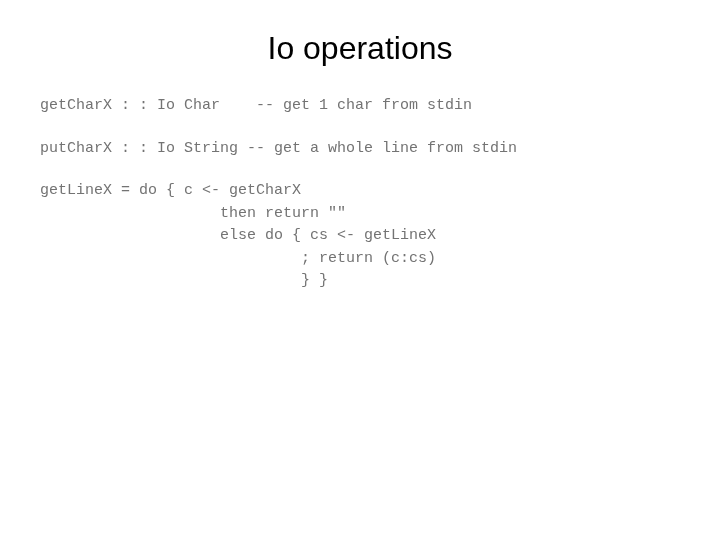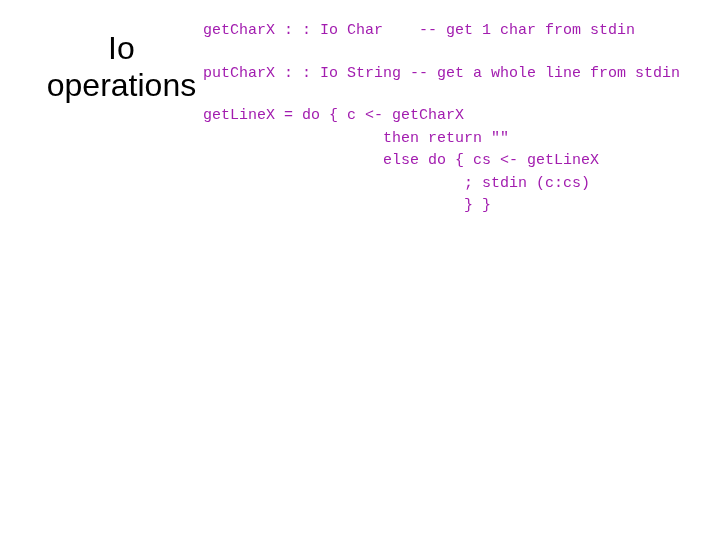--- a/index.html
+++ b/index.html
@@ -14,37 +14,37 @@
       background-color: #ffffff;
       font-family: 'Courier New', Courier, monospace;
       overflow: hidden;
     }
 
     .page-container {
       width: 720px;
       height: 540px;
       padding: 20px 40px;
       display: flex;
-      flex-direction: row;
+      flex-direction: column;
     }
 
     .page-title {
       text-align: center;
       font-family: Arial, Helvetica, sans-serif;
       font-size: 32px;
       font-weight: normal;
       color: #000000;
       margin-bottom: 28px;
       margin-top: 10px;
     }
 
     .code-block {
       font-family: 'Courier New', Courier, monospace;
       font-size: 15px;
-      color: #a21caf;
+      color: #737373;
       line-height: 1.5;
     }
 
     .code-section {
       margin-bottom: 20px;
     }
 
     .code-line {
       white-space: pre;
       display: block;
@@ -66,18 +66,18 @@
     </div>
 
     <div class="code-section">
       <span class="code-line">putCharX : : Io String -- get a whole line from stdin</span>
     </div>
 
     <div class="code-section">
       <span class="code-line">getLineX = do { c &lt;- getCharX</span>
       <span class="code-line">                    then return ""</span>
       <span class="code-line">                    else do { cs &lt;- getLineX</span>
-      <span class="code-line">                             ; stdin (c:cs)</span>
+      <span class="code-line">                             ; return (c:cs)</span>
       <span class="code-line">                             } }</span>
     </div>
 
   </div>
 </div>
 
 </body></html>

